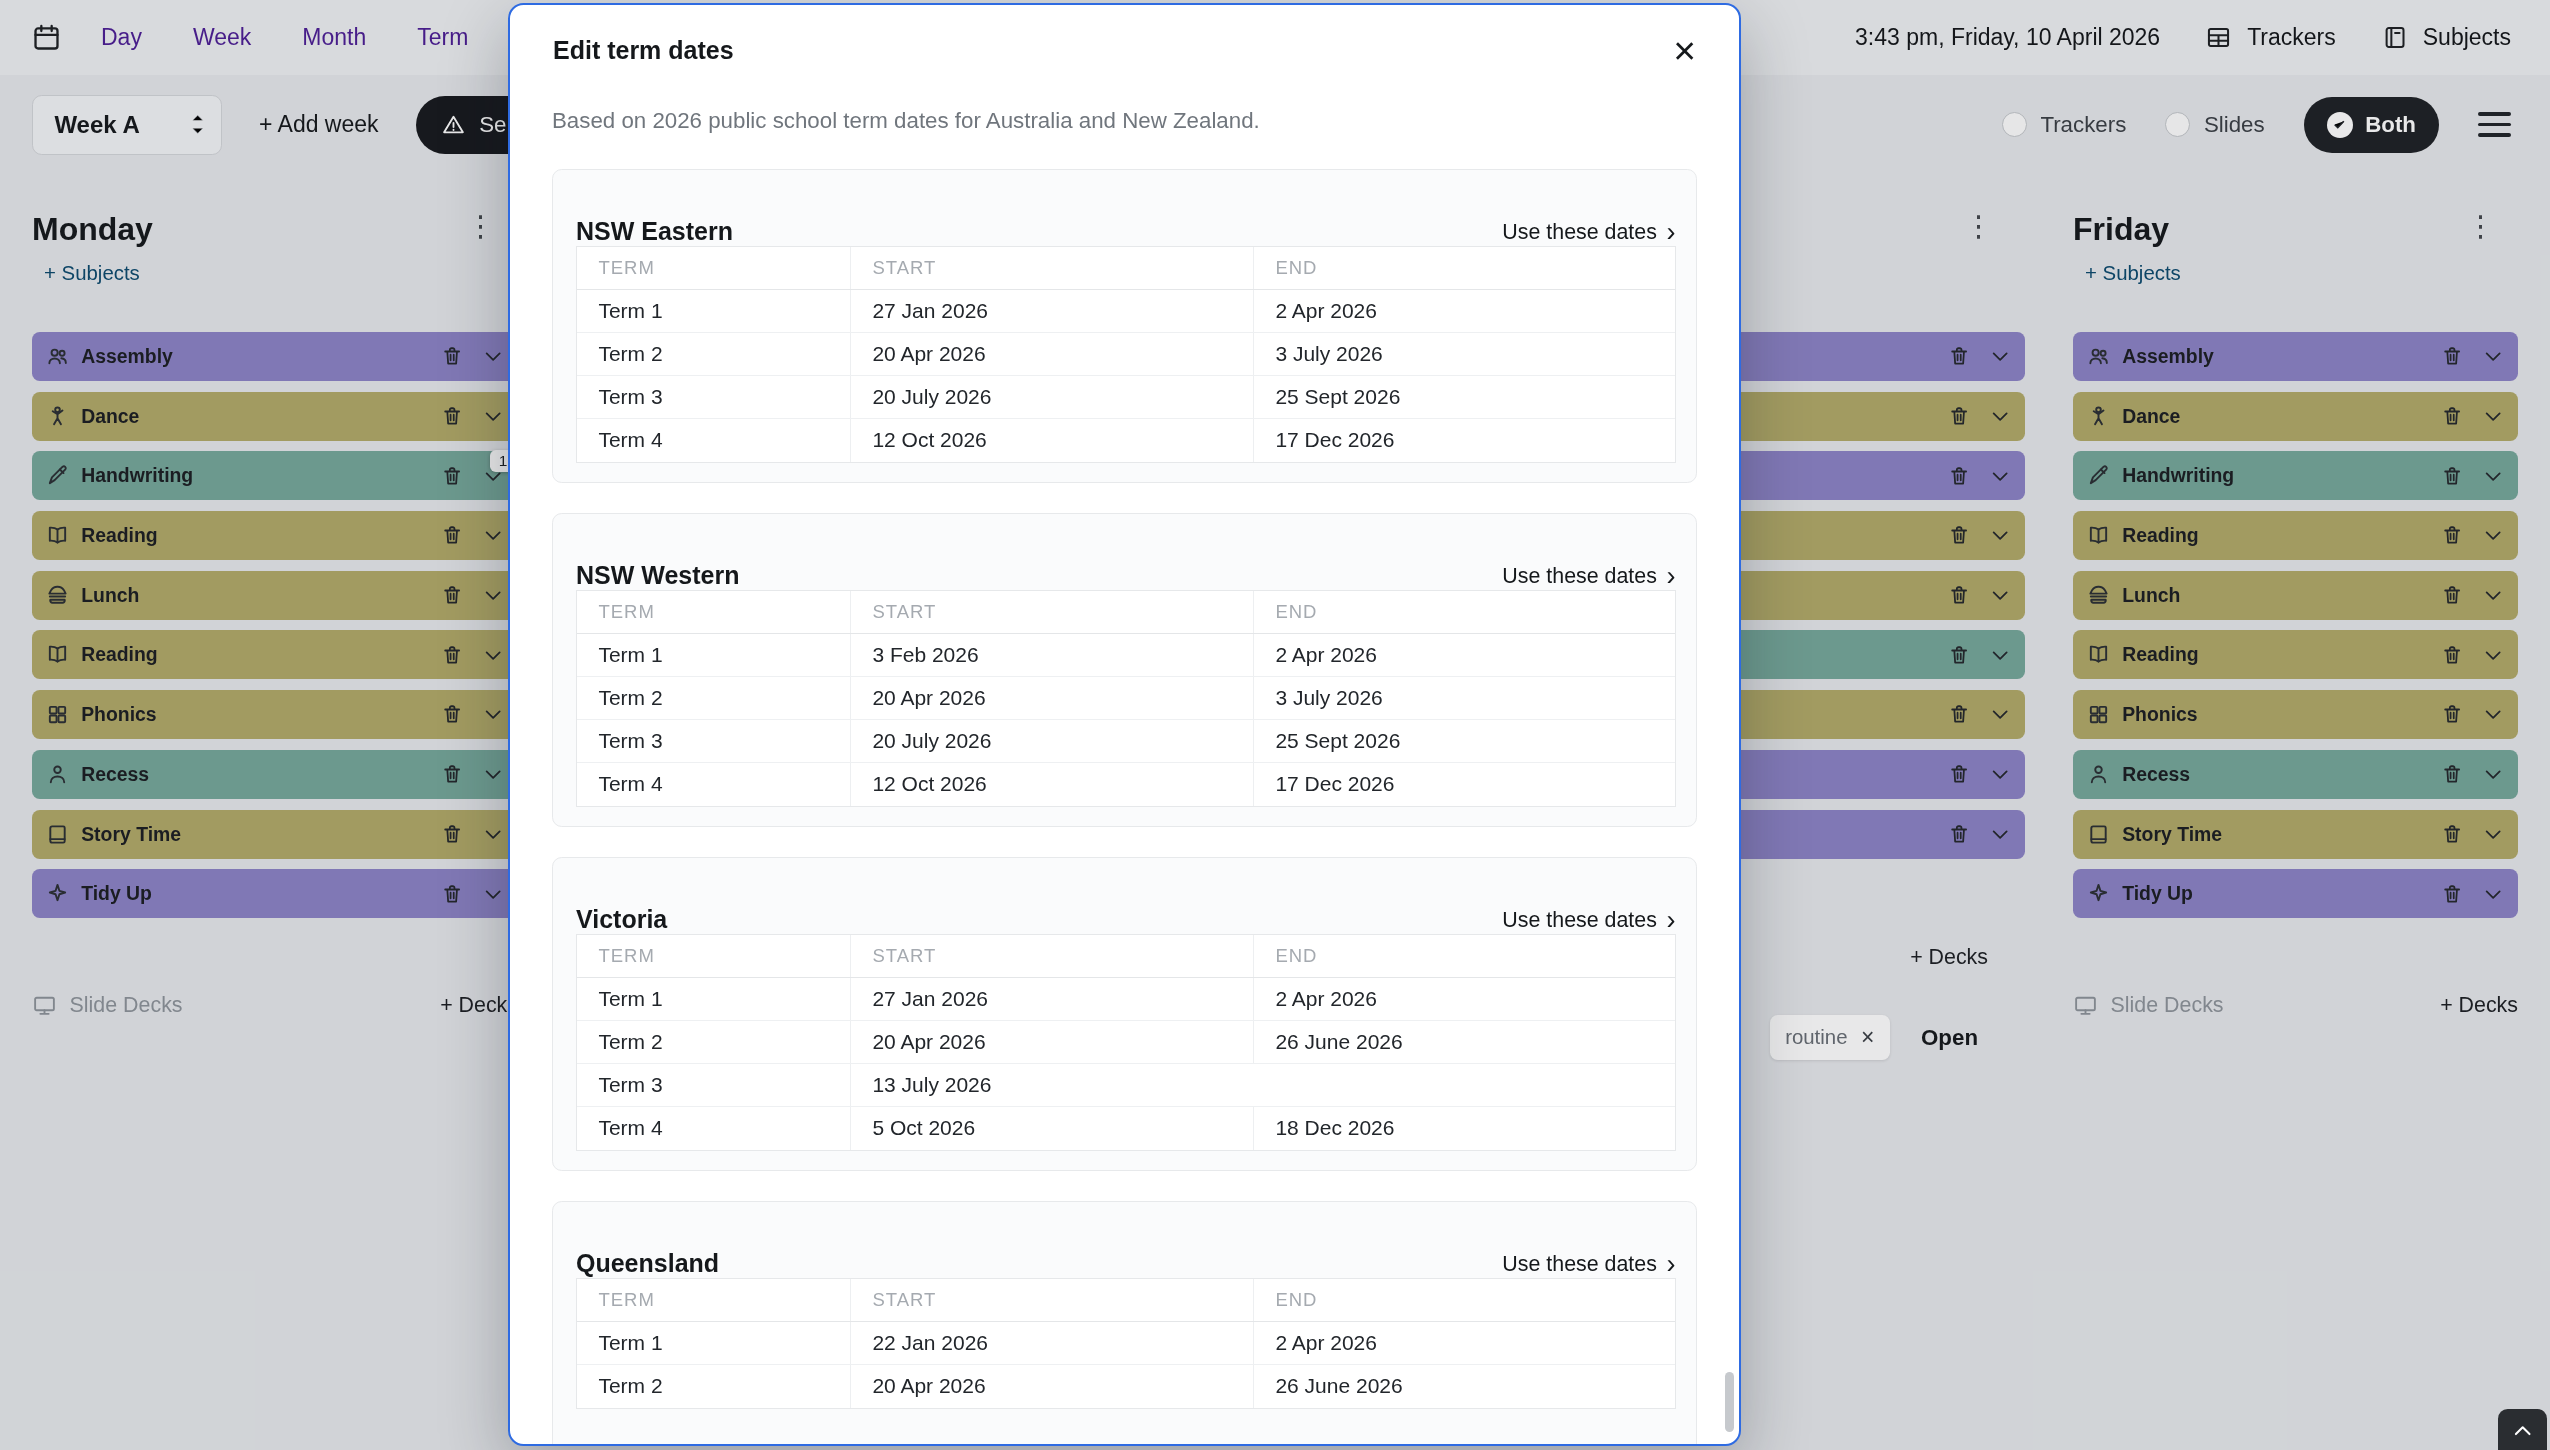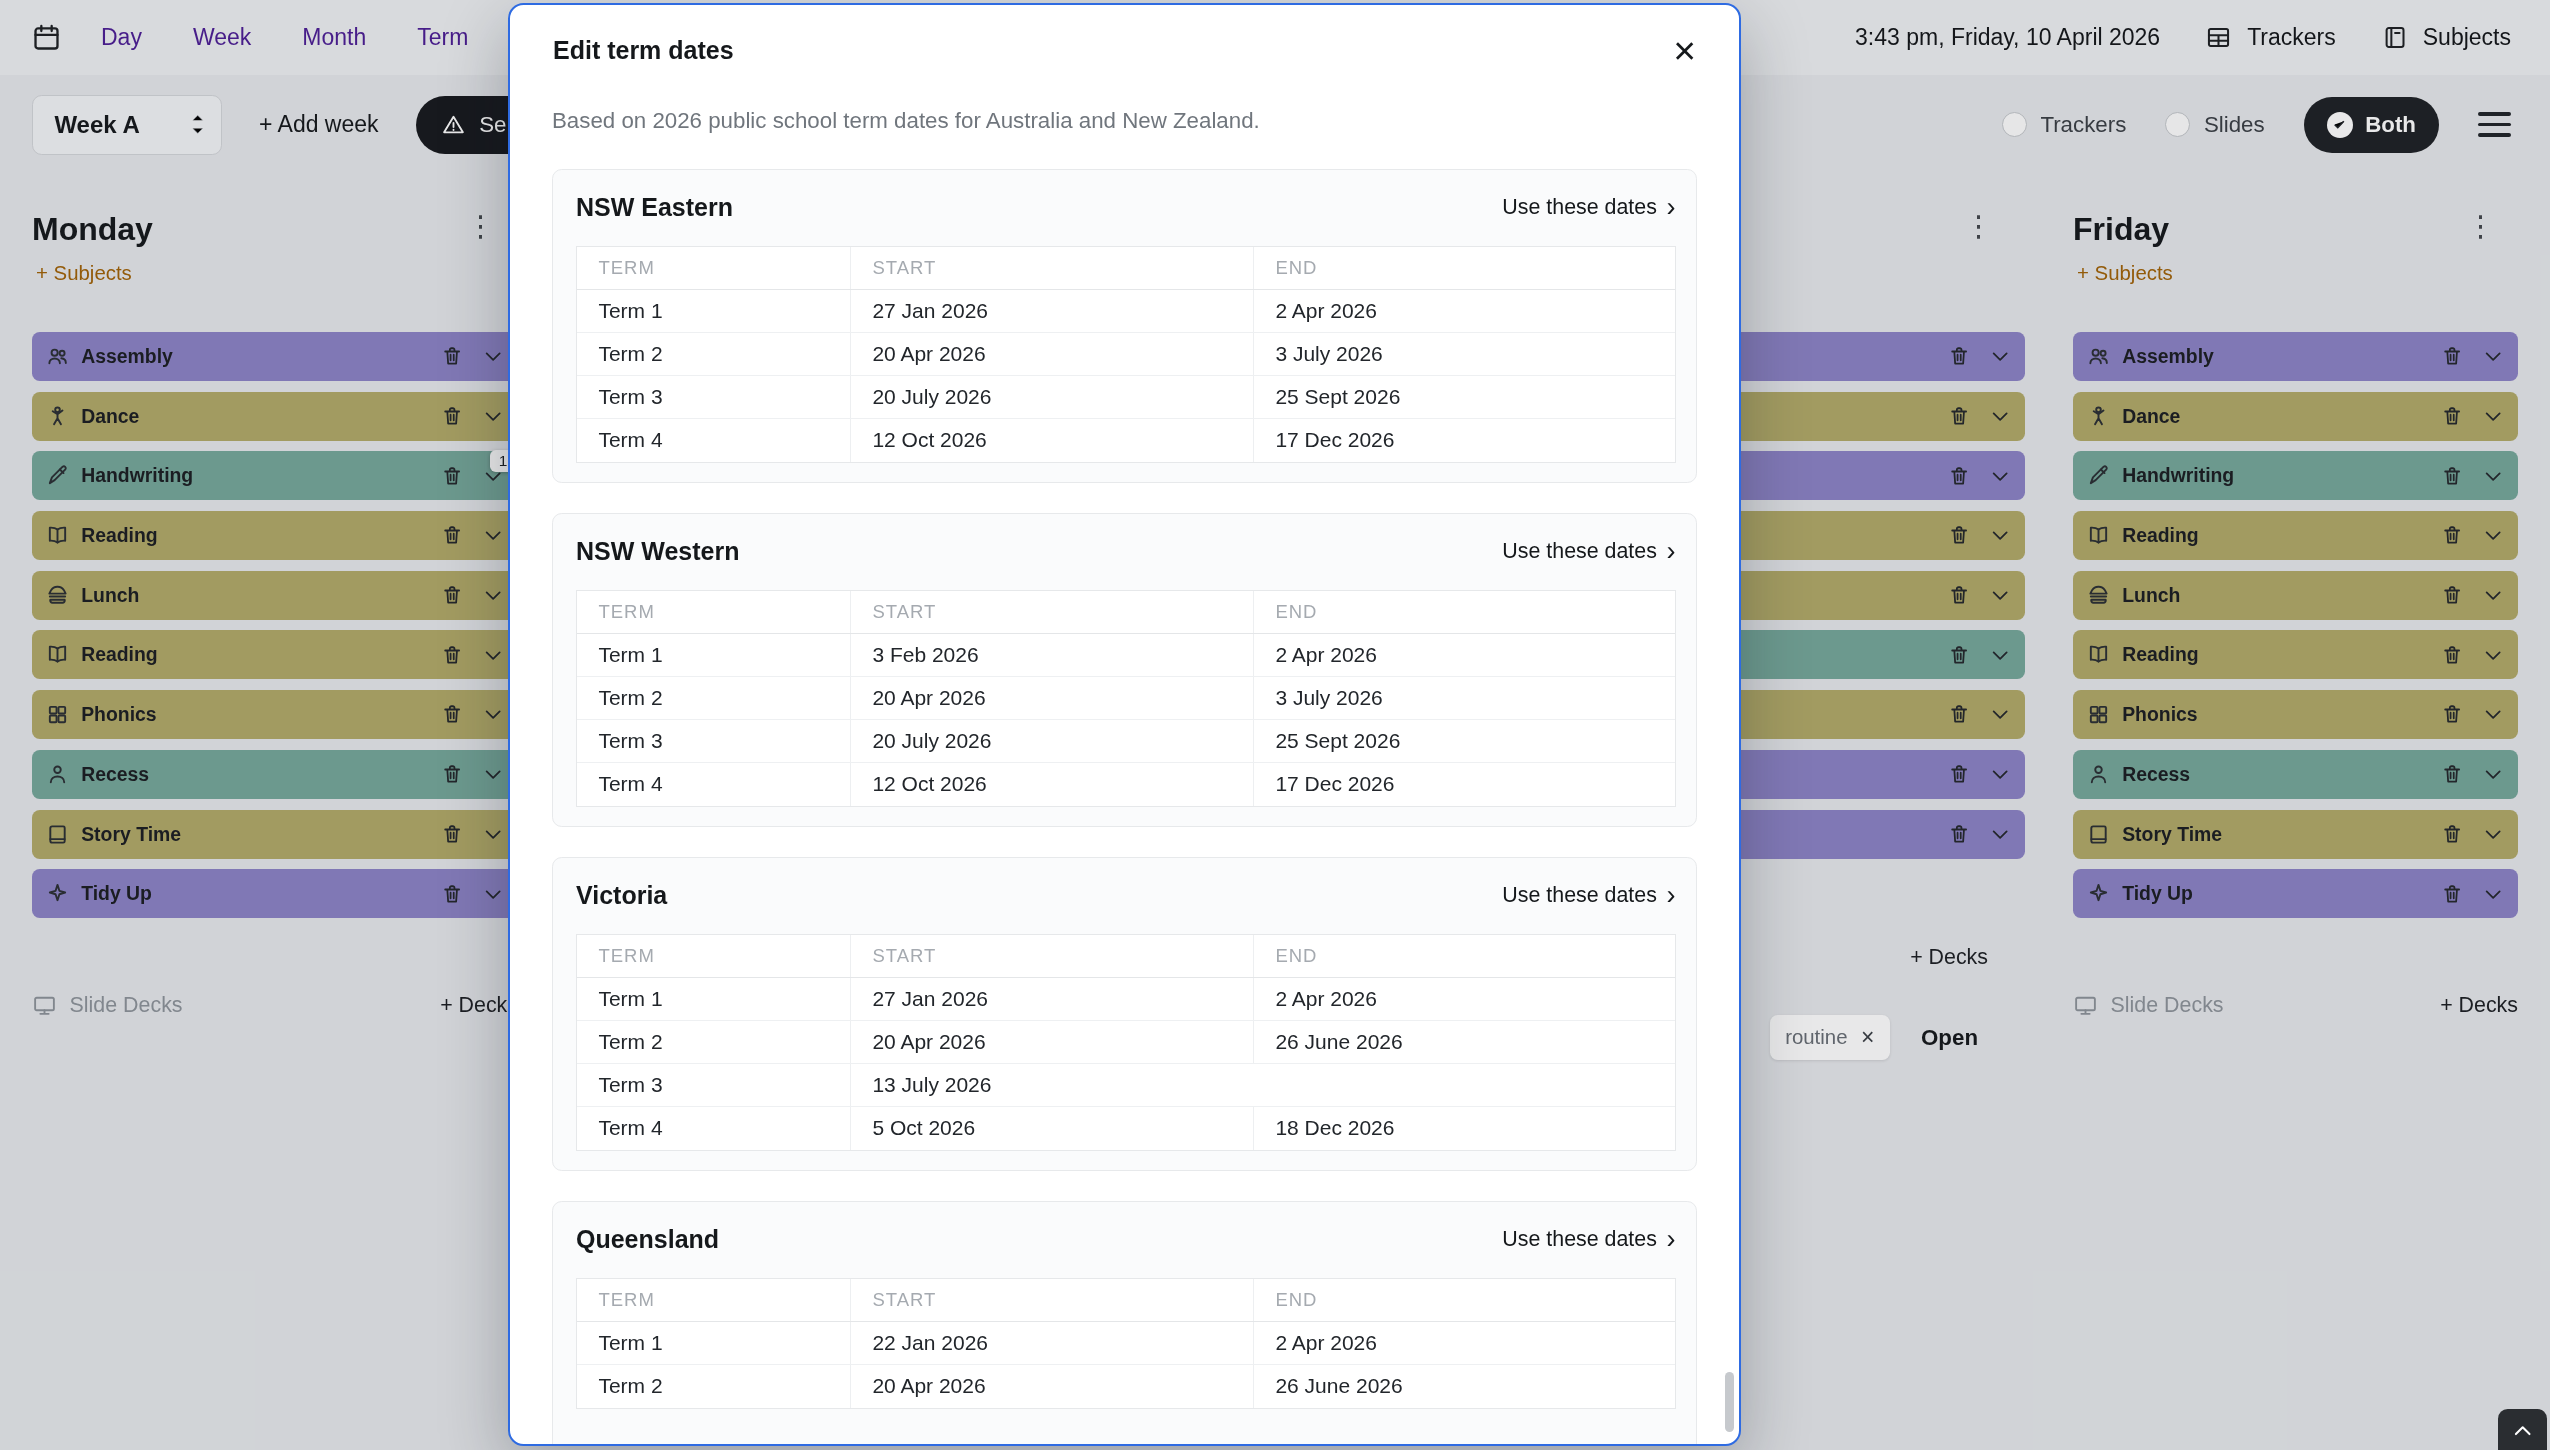--- a/index.html
+++ b/index.html
@@ -37,21 +37,21 @@
   .burger i{display:block;height:3.9px;border-radius:1.9px;background:#212429;}
 
   
   .day-col{position:absolute;top:206px;z-index:1;}
   .col-monday{left:32px;width:486px;}
   .col-partial{left:1539px;width:486px;}
   .col-friday{left:2073px;width:445px;}
   .col-head{position:absolute;top:0;left:0;right:0;height:47px;display:flex;align-items:center;}
   .col-title{font-size:32px;font-weight:700;color:#15181b;}
   .kebab{position:absolute;right:23px;top:5.8px;font-size:29px;color:#43474c;line-height:1;}
-  .add-subjects{position:absolute;top:56px;left:4px;font-size:20.4px;color:#a16207;}
+  .add-subjects{position:absolute;top:56px;left:12px;font-size:20.4px;color:#0c4a6e;}
   .subject-list{position:absolute;top:126px;left:0;right:0;}
   .subject-row{height:49px;border-radius:7.8px;margin-bottom:10.7px;display:flex;align-items:center;padding:0 13.6px;gap:12.6px;}
   .s-icon{width:23px;height:23px;display:flex;align-items:center;justify-content:center;}
   .s-name{font-size:19.4px;font-weight:700;color:#1b1e22;}
   .s-actions{margin-left:auto;display:flex;align-items:center;gap:18.5px;}
   .icon-btn{display:flex;align-items:center;justify-content:center;cursor:pointer;}
   .icon-btn svg{width:22.3px;height:22.3px;}
   .decks-row{position:absolute;top:787px;left:0;right:0;display:flex;align-items:center;gap:12.6px;font-size:21.4px;color:#8d939a;}
   .decks-row svg{stroke:#8d939a;width:25px;height:25px;}
   .add-decks{margin-left:auto;font-size:21.4px;color:#1c1f23;}
@@ -66,21 +66,21 @@
   .overlay{position:absolute;inset:0;background:rgba(28,32,38,.10);z-index:50;}
   .modal{position:absolute;left:508px;top:2.9px;width:1233px;height:1443px;background:#fff;border:2.9px solid #2e6be2;border-radius:15.5px;z-index:60;overflow:hidden;box-shadow:0 23px 68px rgba(15,20,30,.28);}
   .modal-header{height:91px;display:flex;align-items:center;padding:12px 43px;gap:36px;}
   .modal-title{font-size:25px;font-weight:700;color:#15181b;}
   .modal-close{margin-left:auto;font-size:39px;font-weight:400;color:#15181b;line-height:1;}
   .modal-body{padding:0 42px;}
   .modal-heading{margin-top:39px;font-size:28px;font-weight:700;color:#15181b;}
   .modal-sub{margin-top:11.7px;font-size:22.3px;color:#70767d;}
   #regions{margin-top:35px;}
   .region-card{position:relative;height:314px;background:#fafbfc;border:1px solid #e7e9eb;border-radius:9.7px;margin-bottom:30px;}
-  .region-head{height:76px;display:flex;align-items:center;padding:0 20.4px 0 23px;}
+  .region-head{height:76px;display:flex;align-items:flex-end;padding:0 20.4px 0 23px;}
   .region-name{font-size:25px;font-weight:700;color:#15181b;}
   .use-dates{margin-left:auto;display:flex;align-items:center;gap:9.7px;font-size:21.4px;color:#15181b;}
   .use-dates .chev{font-size:27px;line-height:1;color:#15181b;}
   .region-table{position:absolute;top:76px;left:23px;right:20.4px;background:#fff;border:1px solid #e6e8ea;}
   .tr{display:grid;grid-template-columns:273px 403px 1fr;height:43px;border-bottom:1px solid #eef0f2;}
   .region-table .tr:last-child{border-bottom:none;}
   .tr.thead{border-bottom:1px solid #e4e6e8;}
   .td,.th{display:flex;align-items:center;padding-left:21.4px;}
   .c1,.c2{border-left:1px solid #edeff1;}
   .th{font-size:18.5px;color:#a5aab0;letter-spacing:1px;}

